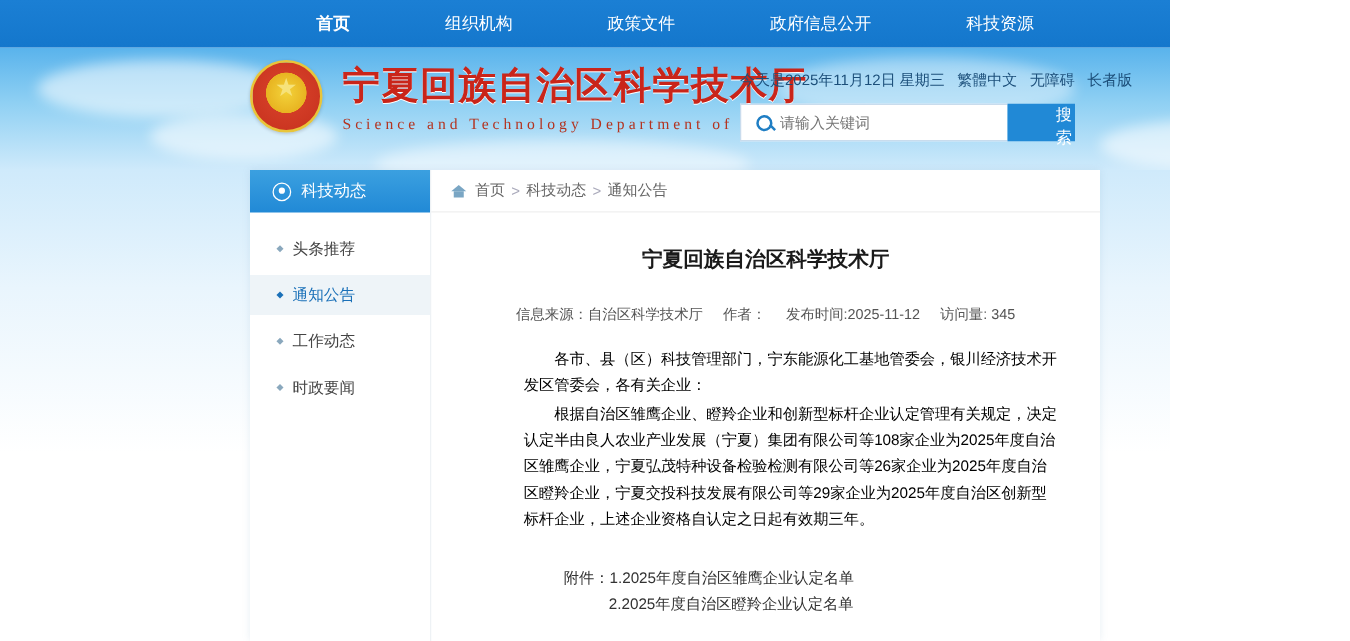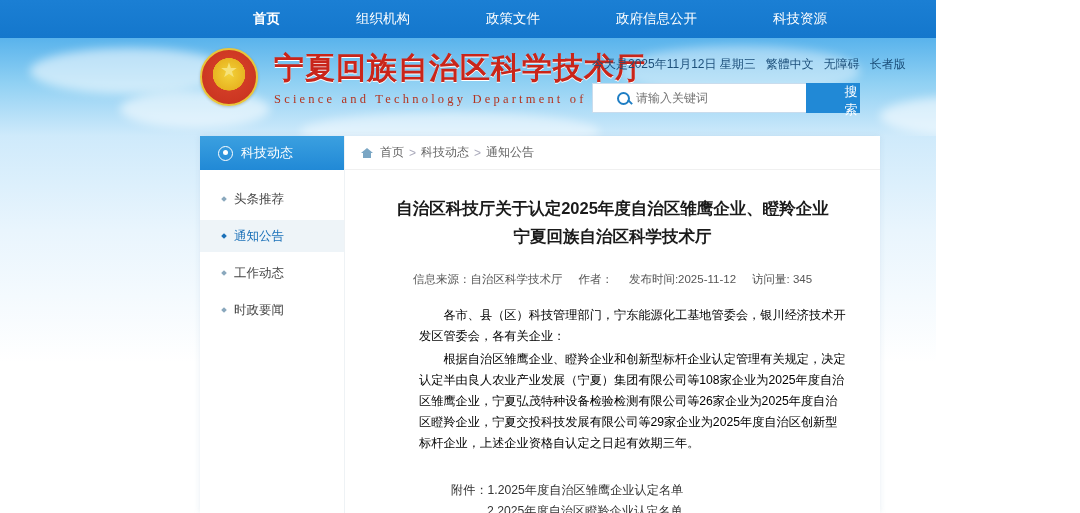--- a/index.html
+++ b/index.html
@@ -93,21 +93,21 @@
   .header-links .lk { cursor: pointer; }
   .searchbar {
     margin-top: 10px;
     display: flex; align-items: center;
     width: 268px; height: 30px;
   }
   .search-field {
     flex: 1; height: 30px; background: #ffffff;
     border: 1px solid #c9dced; border-right: none;
     display: flex; align-items: center; gap: 6px;
-    padding: 0 24px;
+    padding: 0 12px;
   }
   .search-icon {
     width: 13px; height: 13px; border: 2px solid #1f7ec4; border-radius: 50%;
     position: relative; flex: none;
   }
   .search-icon:after {
     content:""; position: absolute; width: 6px; height: 2px; background: #1f7ec4;
     transform: rotate(45deg); right: -5px; bottom: 0px;
   }
   .search-input {
@@ -279,21 +279,20 @@
         <span class="home-icon"></span>
         <span class="ci">首页</span>
         <span class="sep">&gt;</span>
         <span class="ci">科技动态</span>
         <span class="sep">&gt;</span>
         <span class="ci">通知公告</span>
       </div>
 
       <div class="article">
         <div class="art-title">
-          <div>自治区科技厅关于认定2025年度自治区雏鹰企业、瞪羚企业</div>
           <div>宁夏回族自治区科学技术厅</div>
         </div>
 
         <div class="art-meta">
           <span>信息来源：自治区科学技术厅</span>
           <span>作者：</span>
           <span>发布时间:2025-11-12</span>
           <span>访问量: 345</span>
         </div>
 

